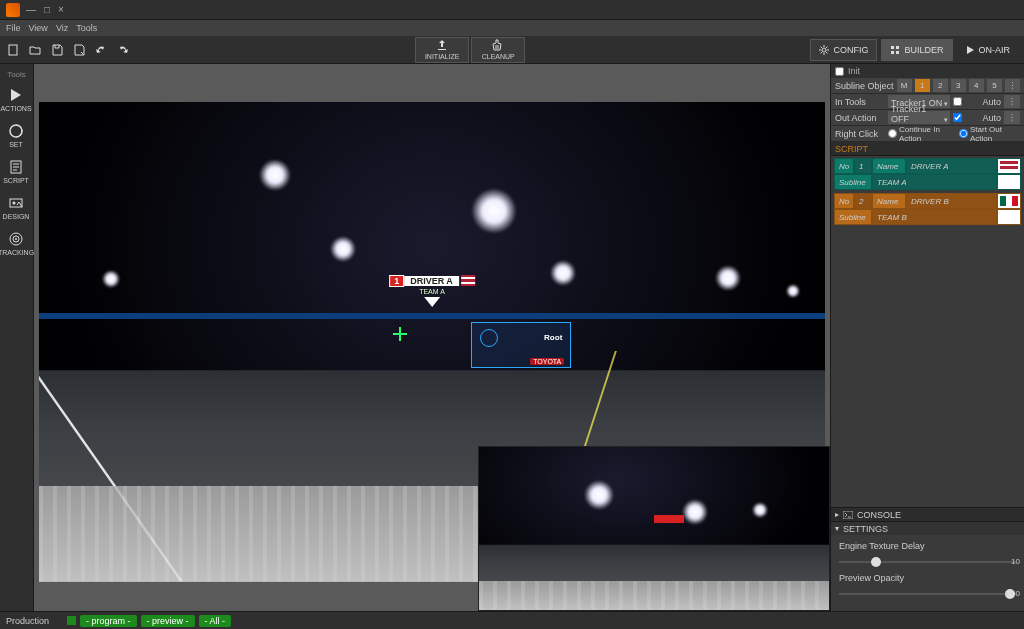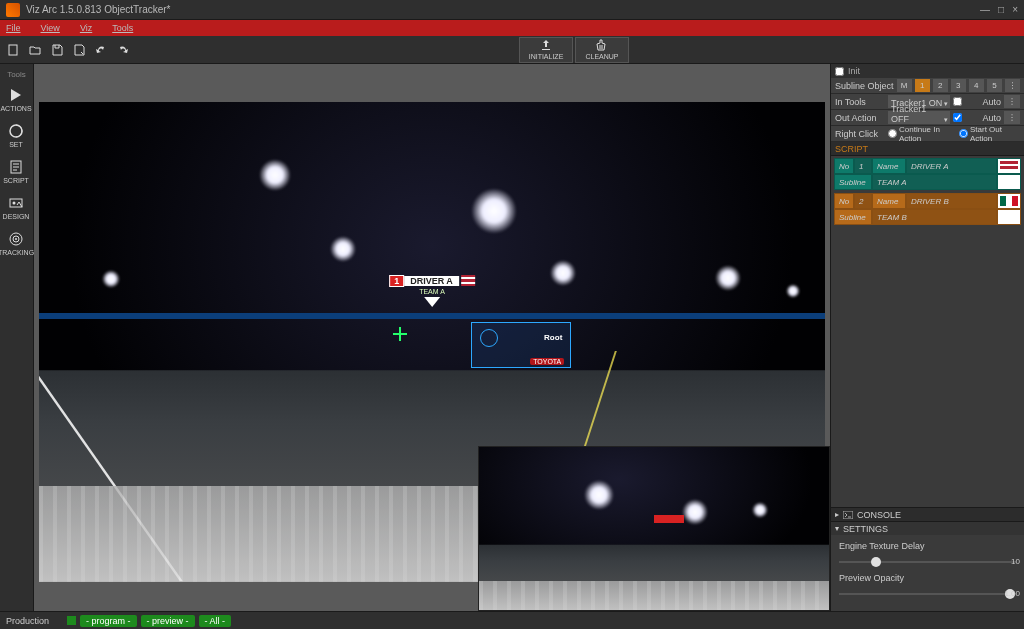--- a/index.html
+++ b/index.html
@@ -6,21 +6,21 @@
 html, body { width: 1024px; height: 629px; overflow: hidden; background: #2a2a2a; color: #ccc; font-size: 10px; }
 
 
 .titlebar { height: 20px; background: #2f2f2f; display: flex; align-items: center; padding: 0 6px; border-bottom: 1px solid #1a1a1a; }
 .titlebar .logo { width: 14px; height: 14px; background: linear-gradient(45deg, #ff7a00, #d65100); border-radius: 2px; margin-right: 6px; }
 .titlebar .title { flex: 1; color: #b9b9b9; font-size: 10px; }
 .titlebar .winbtns { display: flex; gap: 8px; color: #aaa; }
 .titlebar .winbtns span { cursor: pointer; }
 
 
-.menubar { height: 16px; background: #b91c1c; display: flex; align-items: center; padding: 0 6px; gap: 20px; font-size: 9px; color: #bbb; text-decoration: underline; }
+.menubar { height: 16px; background: #404040; display: flex; align-items: center; padding: 0 6px; gap: 8px; font-size: 9px; color: #bbb; }
 .menubar span { cursor: pointer; }
 
 
 .toptool { height: 28px; background: #2f2f2f; border-bottom: 1px solid #1a1a1a; display: flex; align-items: center; padding: 0 6px; }
 .toptool .left { display: flex; gap: 8px; }
 .toptool .left .ico { width: 14px; height: 14px; cursor: pointer; display: flex; align-items: center; justify-content: center; color: #ddd; }
 .toptool .center { flex: 1; display: flex; justify-content: center; gap: 2px; }
 .toptool .ctrbtn { width: 54px; height: 26px; display: flex; flex-direction: column; align-items: center; justify-content: center; gap: 2px; color: #ccc; cursor: pointer; border: 1px solid #555; background: #3b3b3b; font-size: 7px; }
 .toptool .right { display: flex; gap: 4px; }
 .toptool .rbtn { height: 22px; padding: 0 8px; display: flex; align-items: center; gap: 4px; color: #ddd; cursor: pointer; background: #3a3a3a; border: 1px solid #555; font-size: 9px; }
@@ -114,21 +114,20 @@
 .status .tag { background: #1d8a1d; color: #fff; padding: 1px 6px; border-radius: 2px; cursor: pointer; }
 .status .sq { width: 9px; height: 9px; background: #1d8a1d; }
 
 svg { display: block; }
 </style>
 </head>
 <body>
 
 <div class="titlebar">
   <div class="logo"></div>
-  <div class="title">Viz Arc 1.5.0.813 ObjectTracker*</div>
   <div class="winbtns">
     <span>—</span>
     <span>□</span>
     <span>×</span>
   </div>
 </div>
 
 <div class="menubar">
   <span>File</span>
   <span>View</span>
@@ -175,20 +174,44 @@
       <svg width="12" height="12" viewBox="0 0 12 12">
           <path d="M6 1l3 3H7v4H5V4H3zM2 10h8v1H2z" fill="#ddd"></path>
         </svg>
       <span>INITIALIZE</span>
     </div>
     <div class="ctrbtn">
       <svg width="12" height="12" viewBox="0 0 12 12">
           <path d="M4 1h2v3l3 1-1 6H2L1 5l3-1zM4 6v4M6 6v4" fill="none" stroke="#ddd"></path>
         </svg>
       <span>CLEANUP</span>
+    </div>
+  </div>
+  <div class="right">
+    <div class="rbtn">
+      <svg width="10" height="10" viewBox="0 0 10 10">
+          <circle cx="5" cy="5" r="2" fill="none" stroke="#ddd"></circle>
+          <path d="M5 0v2M5 8v2M0 5h2M8 5h2M1.5 1.5l1.4 1.4M7.1 7.1l1.4 1.4M1.5 8.5l1.4-1.4M7.1 2.9l1.4-1.4" stroke="#ddd"></path>
+        </svg>
+      <span>CONFIG</span>
+    </div>
+    <div class="rbtn active">
+      <svg width="10" height="10" viewBox="0 0 10 10">
+          <rect x="1" y="1" width="3" height="3" fill="#ddd"></rect>
+          <rect x="6" y="1" width="3" height="3" fill="#ddd"></rect>
+          <rect x="1" y="6" width="3" height="3" fill="#ddd"></rect>
+          <rect x="6" y="6" width="3" height="3" fill="#ddd"></rect>
+        </svg>
+      <span>BUILDER</span>
+    </div>
+    <div class="rbtn onair">
+      <svg width="10" height="10" viewBox="0 0 10 10">
+          <path d="M2 1l7 4-7 4z" fill="#ddd"></path>
+        </svg>
+      <span>ON-AIR</span>
     </div>
   </div>
 </div>
 
 <div class="main">
 
   <div class="sidebar">
     <div class="head">Tools</div>
     <div class="tool">
       <div class="ic">

